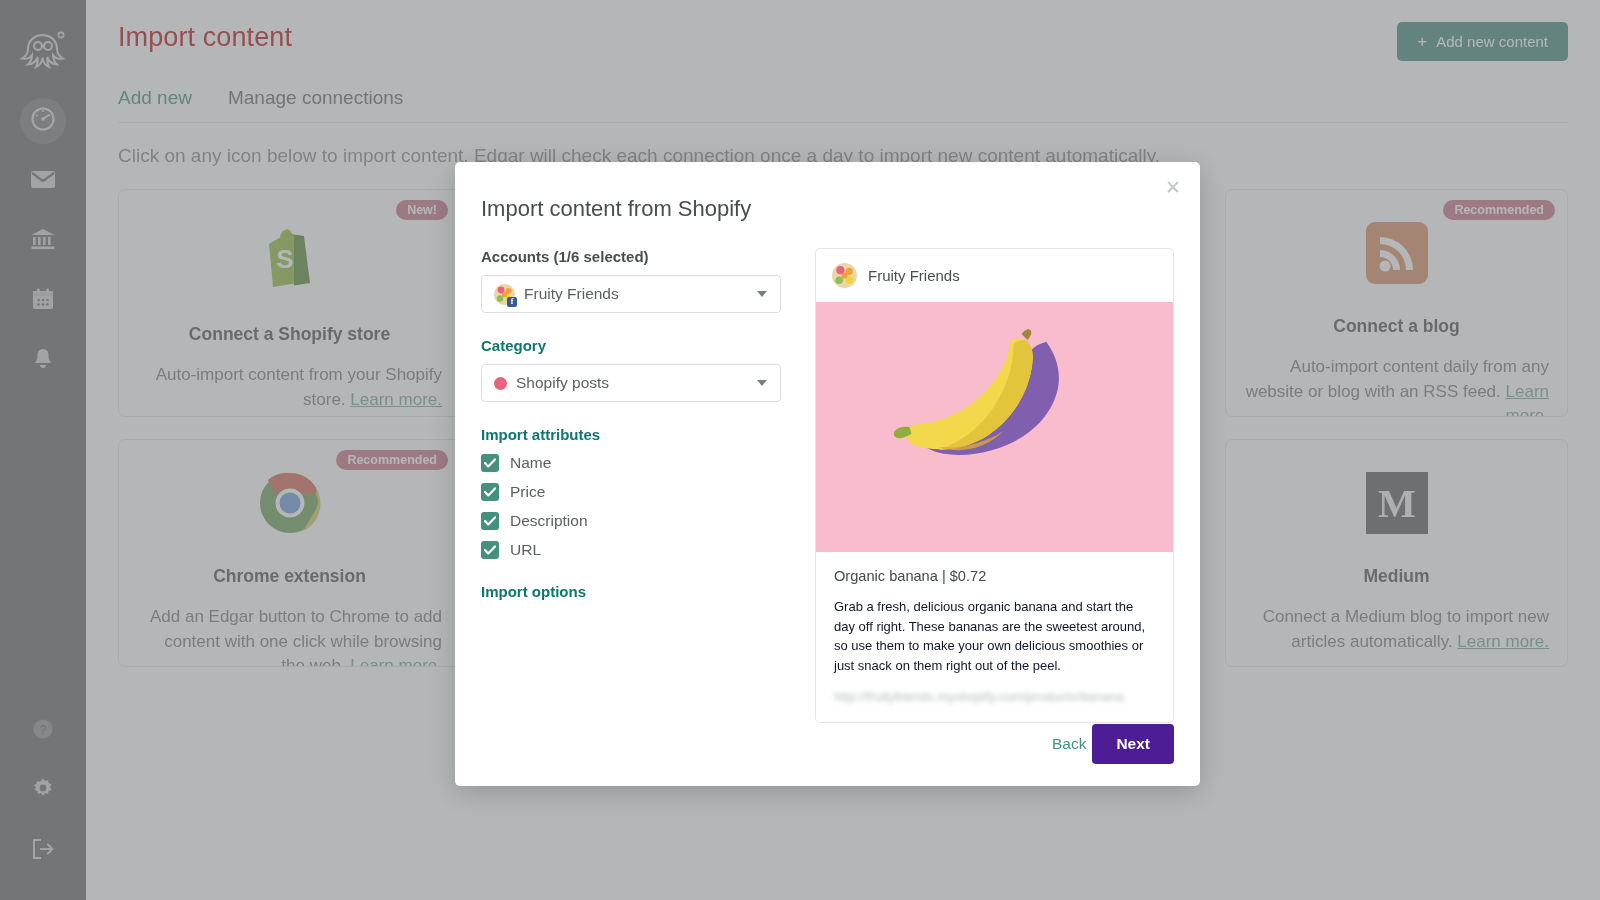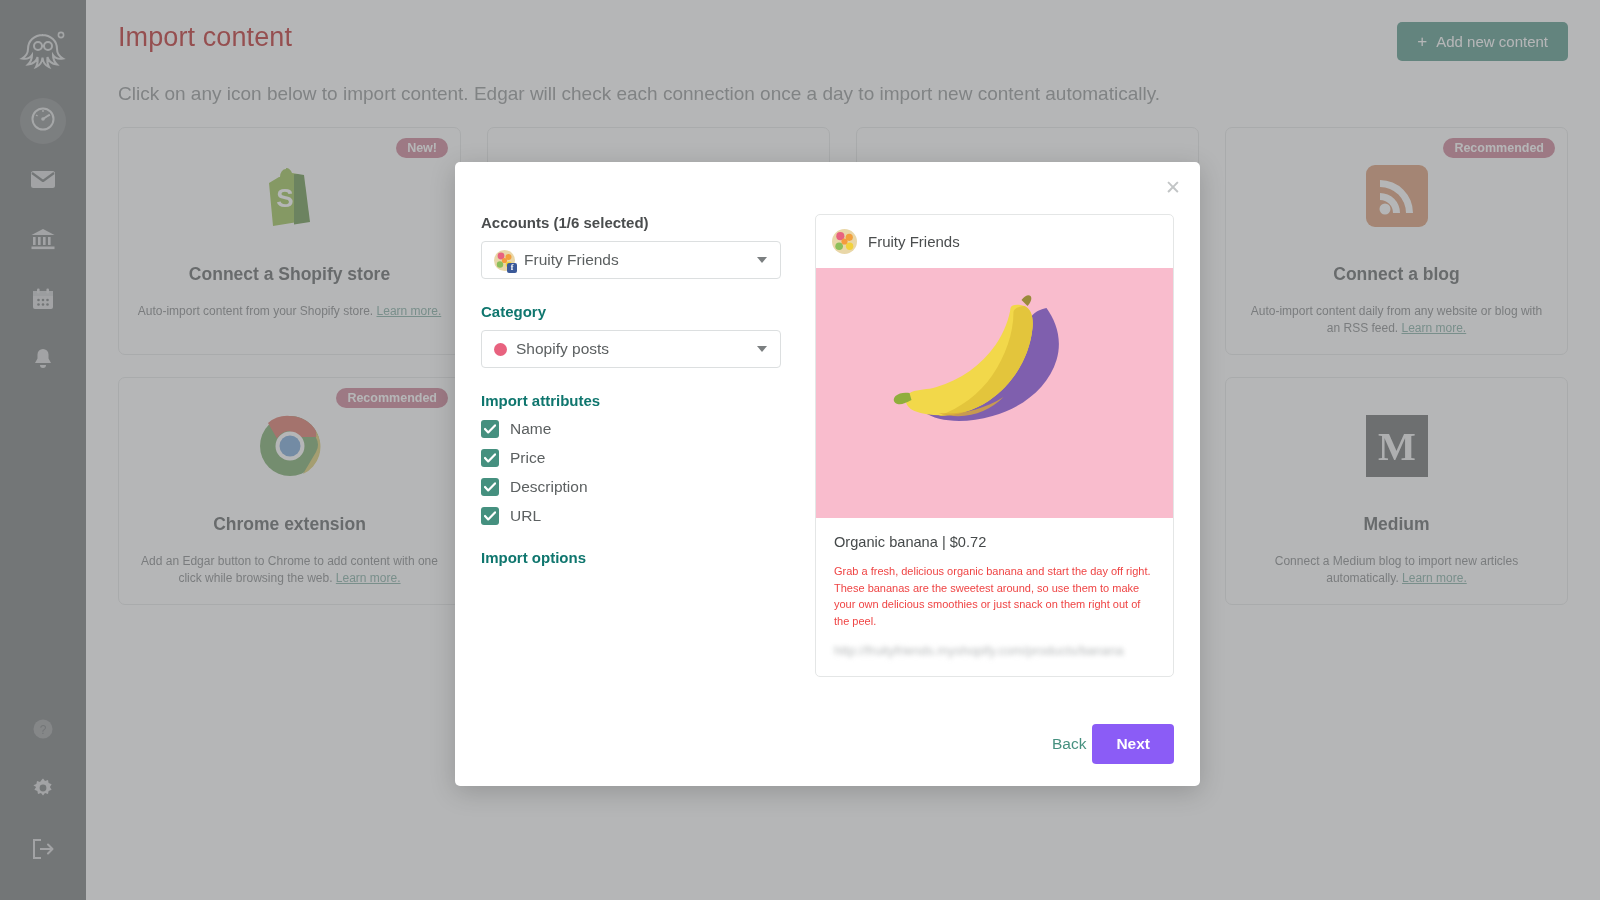--- a/index.html
+++ b/index.html
@@ -71,21 +71,21 @@
     cursor: pointer; overflow: hidden; gap: 8px;
   }
   .badge {
     position: absolute; top: 10px; right: 12px;
     background: #c9798e; color: #fff;
     font-size: 12.5px; font-weight: bold;
     border-radius: 11px; padding: 3px 11px;
   }
   .card-icon { height: 72px; display: flex; align-items: center; justify-content: center; margin-top: 6px; }
   .card-title { margin-top: 24px; font-size: 17.5px; font-weight: bold; color: #55595a; text-align: center; }
-  .card-desc { margin-top: 10px; font-size: 12px; line-height: 1.45; color: #7c7f80; text-align: center; }
+  .card-desc { margin-top: 10px; font-size: 17px; line-height: 1.45; color: #7c7f80; text-align: right; }
   .card-desc a { color: #7aa89d; text-decoration: underline; }
 
   
   .overlay {
     position: absolute; inset: 0;
     background: rgba(120,122,123,.55);
     z-index: 10;
   }
 
   
@@ -149,33 +149,33 @@
   
   .preview {
     border: 1px solid #e4e6e6; border-radius: 5px; overflow: hidden; background: #fff;
   }
   .preview-head { display: flex; align-items: center; gap: 11px; padding: 14px 16px; }
   .preview-head .avatar-mini { width: 25px; height: 25px; }
   .preview-name { font-size: 15px; color: #4a4d4e; }
   .preview-img { height: 250px; background: #f9bccd; position: relative; overflow: hidden; }
   .preview-text { padding: 16px 18px 18px; }
   .prev-title { font-size: 14.6px; color: #45494a; }
-  .prev-body { margin-top: 13px; font-size: 11px; line-height: 1.5; color: #ef4444; }
+  .prev-body { margin-top: 13px; font-size: 13px; line-height: 1.5; color: #0f172a; }
   .prev-url { margin-top: 14px; font-size: 13px; color: #b6b9ba; filter: blur(2.4px); }
 
   .modal-foot {
     position: absolute; right: 26px; bottom: 22px;
     display: flex; align-items: center; 
   }
   .btn-back {
     background: none; border: none; color: #45907f; font-size: 15.5px; cursor: pointer;
     font-family: "Liberation Sans", sans-serif; padding: 8px 6px;
   }
   .btn-next {
-    background: #8b5cf6; border: none; color: #fff; font-size: 15.5px; cursor: pointer;
+    background: #4c1d95; border: none; color: #fff; font-size: 15.5px; cursor: pointer;
     font-family: "Liberation Sans", sans-serif; border-radius: 4px; padding: 11px 24px; font-weight: bold;
   }
 </style>
 </head>
 <body>
 
 <div id="root">
 
   <div class="sidebar">
     <div class="side-logo">
@@ -278,20 +278,24 @@
 
   <div class="page">
     <div class="page-head">
       <div class="page-title">Import content</div>
       <button class="add-btn">
         <span class="plus">+</span>
         <span>Add new content</span>
       </button>
     </div>
 
+    <div class="tabs">
+      <div class="tab active">Add new</div>
+      <div class="tab">Manage connections</div>
+    </div>
 
     <div class="subtitle">Click on any icon below to import content. Edgar will check each connection once a day to import new content automatically.</div>
 
     <div class="grid" id="cards-grid">
         <div class="card">
           <div class="badge">New!</div>
           <div class="card-icon">
             <svg width="70" height="70" viewBox="0 0 70 70">
               <path d="M24 16c0-5 3-9 7-9 3 0 5 2 6 5l6 1 6 47-31 5L14 22l10-6z" fill="#95bf47"></path>
               <path d="M43 13l6 1 6 47-16 2.6V13.2z" fill="#5e8e3e"></path>
@@ -400,20 +404,21 @@
           <div class="card-title">Medium</div>
           <div class="card-desc"><span>Connect a Medium blog to import new articles automatically. </span><a href="#">Learn more.</a></div>
         </div>
       </div>
   </div>
 
   <div class="overlay"></div>
 
   <div class="modal">
     <div class="modal-close">✕</div>
+    <div class="modal-title">Import content from Shopify</div>
 
     <div class="modal-body">
 
       <div class="modal-left">
         <div class="field-label">Accounts (1/6 selected)</div>
         <div class="select">
           <span class="avatar-mini">
             <svg width="21" height="21" viewBox="0 0 21 21">
               <circle cx="10.5" cy="10.5" r="10.5" fill="#e9d7a8"></circle>
               <circle cx="7" cy="6" r="3.4" fill="#e8627f"></circle>

